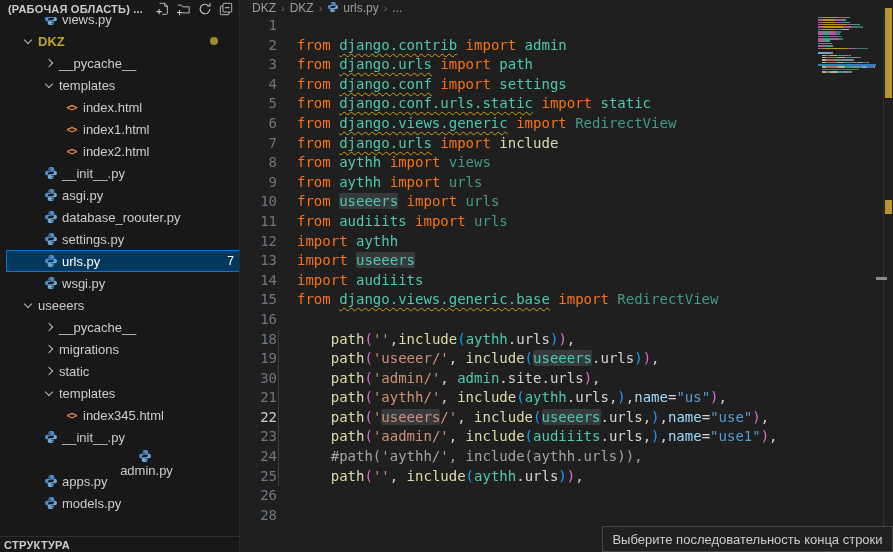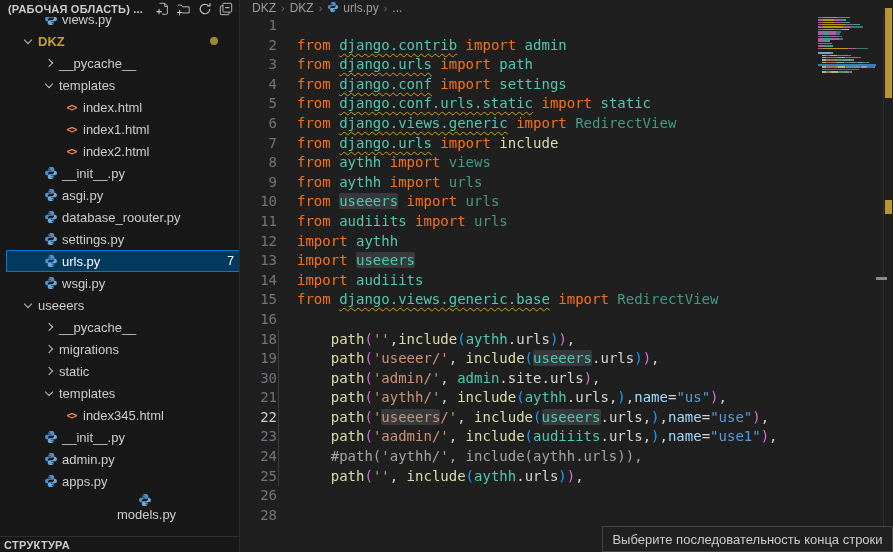--- a/index.html
+++ b/index.html
@@ -219,39 +219,39 @@
         </div>
         <div class="trow" style="padding-left: 37px;">
           <span class="ficon">
             <svg width="14" height="14" viewBox="0 0 16 16">
               <path fill="#4e8cc9" d="M7.9 1.2c-1.6 0-2.8.7-2.8 2v1.6h3v.6H3.4c-1.3 0-2.2 1-2.2 2.6 0 1.6.9 2.7 2.2 2.7h1.2V8.9c0-1.2 1-2.2 2.3-2.2h3c1 0 1.8-.8 1.8-1.9V3.2c0-1.3-1.2-2-2.8-2zM6.6 2.4a.6.6 0 1 1 0 1.2.6.6 0 0 1 0-1.2z"></path>
               <path fill="#6aa9d8" d="M8.1 14.8c1.6 0 2.8-.7 2.8-2v-1.6h-3v-.6h4.7c1.3 0 2.2-1 2.2-2.6 0-1.6-.9-2.7-2.2-2.7h-1.2v1.8c0 1.2-1 2.2-2.3 2.2h-3c-1 0-1.8.8-1.8 1.9v1.6c0 1.3 1.2 2 2.8 2zm1.3-1.2a.6.6 0 1 1 0-1.2.6.6 0 0 1 0 1.2z"></path>
             </svg>
           </span>
           <span class="lbl">__init__.py</span>
         </div>
-        <div class="trow" style="padding-left: 37px;">
+        <div class="trow" style="padding-left: 37px; flex-direction: column;">
           <span class="ficon">
             <svg width="14" height="14" viewBox="0 0 16 16">
               <path fill="#4e8cc9" d="M7.9 1.2c-1.6 0-2.8.7-2.8 2v1.6h3v.6H3.4c-1.3 0-2.2 1-2.2 2.6 0 1.6.9 2.7 2.2 2.7h1.2V8.9c0-1.2 1-2.2 2.3-2.2h3c1 0 1.8-.8 1.8-1.9V3.2c0-1.3-1.2-2-2.8-2zM6.6 2.4a.6.6 0 1 1 0 1.2.6.6 0 0 1 0-1.2z"></path>
               <path fill="#6aa9d8" d="M8.1 14.8c1.6 0 2.8-.7 2.8-2v-1.6h-3v-.6h4.7c1.3 0 2.2-1 2.2-2.6 0-1.6-.9-2.7-2.2-2.7h-1.2v1.8c0 1.2-1 2.2-2.3 2.2h-3c-1 0-1.8.8-1.8 1.9v1.6c0 1.3 1.2 2 2.8 2zm1.3-1.2a.6.6 0 1 1 0-1.2.6.6 0 0 1 0 1.2z"></path>
             </svg>
           </span>
           <span class="lbl">admin.py</span>
         </div>
         <div class="trow" style="padding-left: 37px;">
           <span class="ficon">
             <svg width="14" height="14" viewBox="0 0 16 16">
               <path fill="#4e8cc9" d="M7.9 1.2c-1.6 0-2.8.7-2.8 2v1.6h3v.6H3.4c-1.3 0-2.2 1-2.2 2.6 0 1.6.9 2.7 2.2 2.7h1.2V8.9c0-1.2 1-2.2 2.3-2.2h3c1 0 1.8-.8 1.8-1.9V3.2c0-1.3-1.2-2-2.8-2zM6.6 2.4a.6.6 0 1 1 0 1.2.6.6 0 0 1 0-1.2z"></path>
               <path fill="#6aa9d8" d="M8.1 14.8c1.6 0 2.8-.7 2.8-2v-1.6h-3v-.6h4.7c1.3 0 2.2-1 2.2-2.6 0-1.6-.9-2.7-2.2-2.7h-1.2v1.8c0 1.2-1 2.2-2.3 2.2h-3c-1 0-1.8.8-1.8 1.9v1.6c0 1.3 1.2 2 2.8 2zm1.3-1.2a.6.6 0 1 1 0-1.2.6.6 0 0 1 0 1.2z"></path>
             </svg>
           </span>
           <span class="lbl">apps.py</span>
         </div>
-        <div class="trow" style="padding-left: 37px; flex-direction: column;">
+        <div class="trow" style="padding-left: 37px;">
           <span class="ficon">
             <svg width="14" height="14" viewBox="0 0 16 16">
               <path fill="#4e8cc9" d="M7.9 1.2c-1.6 0-2.8.7-2.8 2v1.6h3v.6H3.4c-1.3 0-2.2 1-2.2 2.6 0 1.6.9 2.7 2.2 2.7h1.2V8.9c0-1.2 1-2.2 2.3-2.2h3c1 0 1.8-.8 1.8-1.9V3.2c0-1.3-1.2-2-2.8-2zM6.6 2.4a.6.6 0 1 1 0 1.2.6.6 0 0 1 0-1.2z"></path>
               <path fill="#6aa9d8" d="M8.1 14.8c1.6 0 2.8-.7 2.8-2v-1.6h-3v-.6h4.7c1.3 0 2.2-1 2.2-2.6 0-1.6-.9-2.7-2.2-2.7h-1.2v1.8c0 1.2-1 2.2-2.3 2.2h-3c-1 0-1.8.8-1.8 1.9v1.6c0 1.3 1.2 2 2.8 2zm1.3-1.2a.6.6 0 1 1 0-1.2.6.6 0 0 1 0 1.2z"></path>
             </svg>
           </span>
           <span class="lbl">models.py</span>
         </div>
       </div>
     <div id="sb-header">

